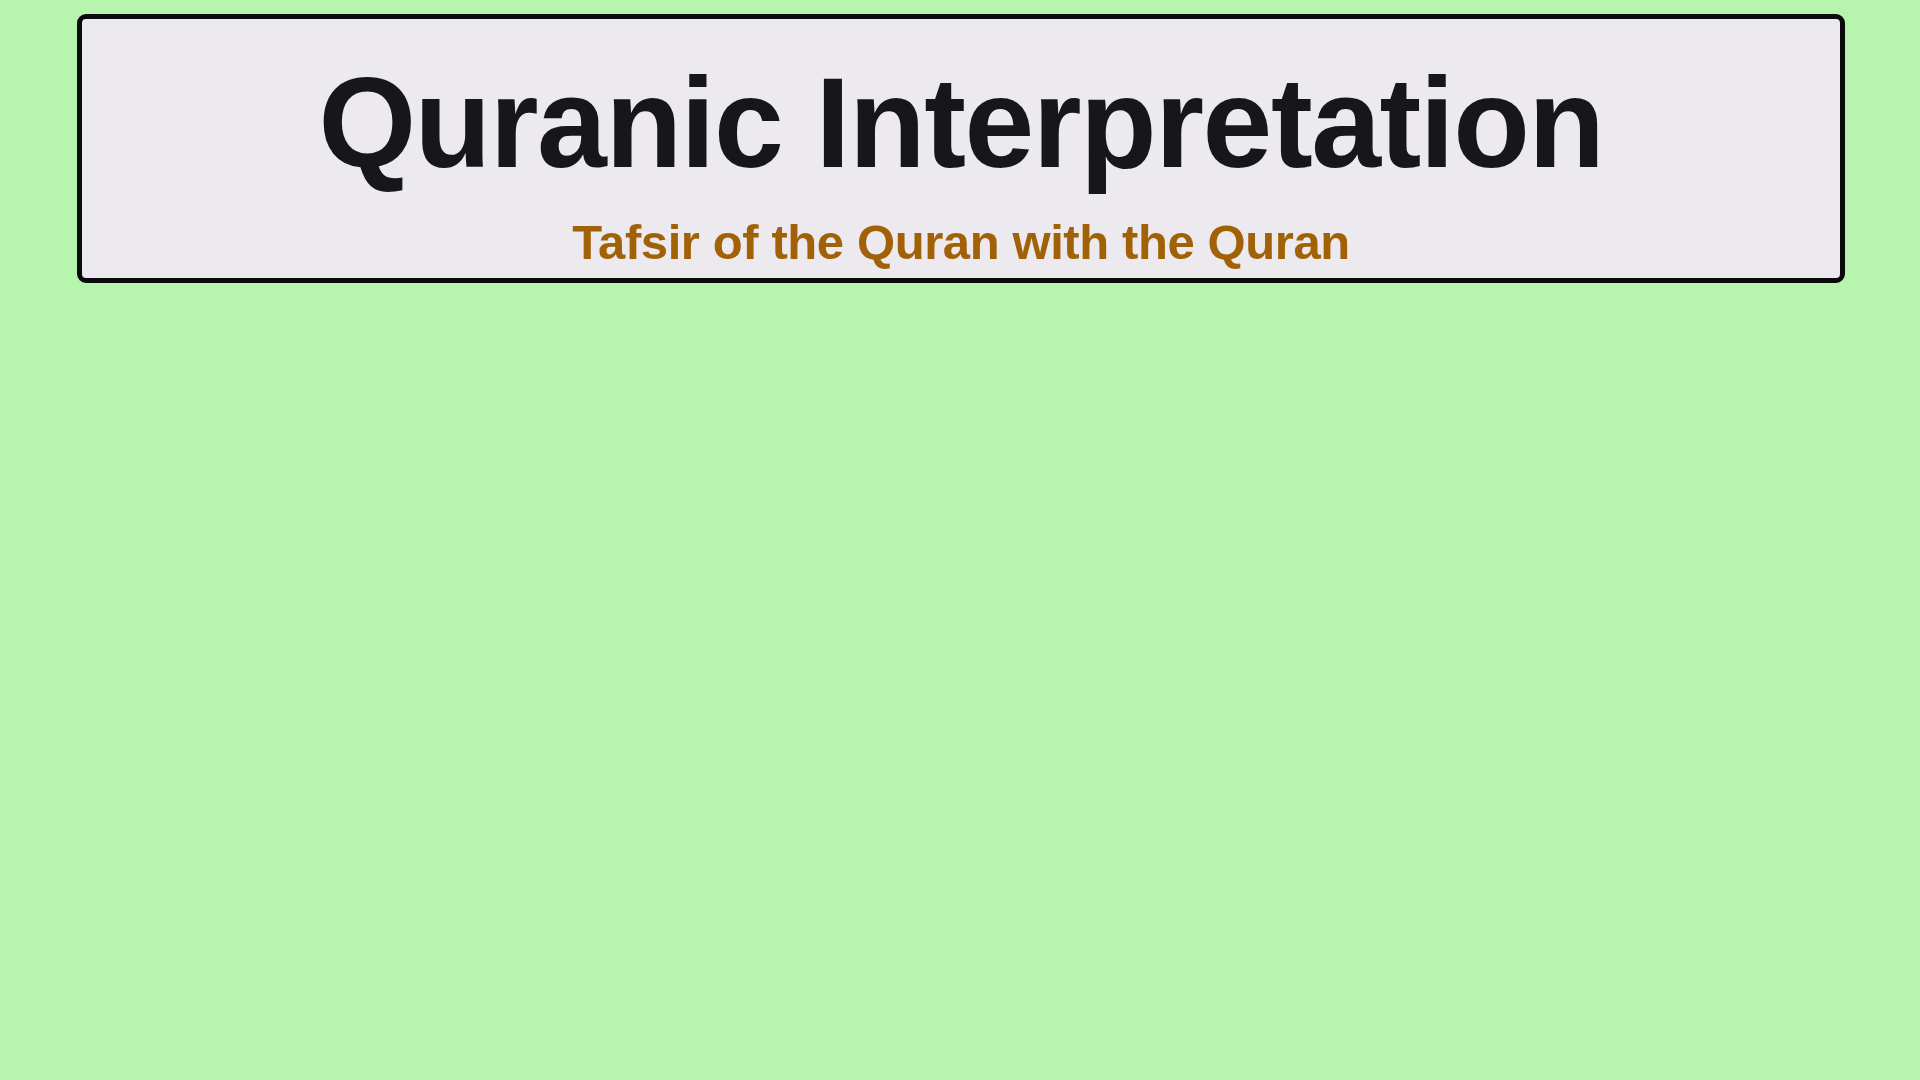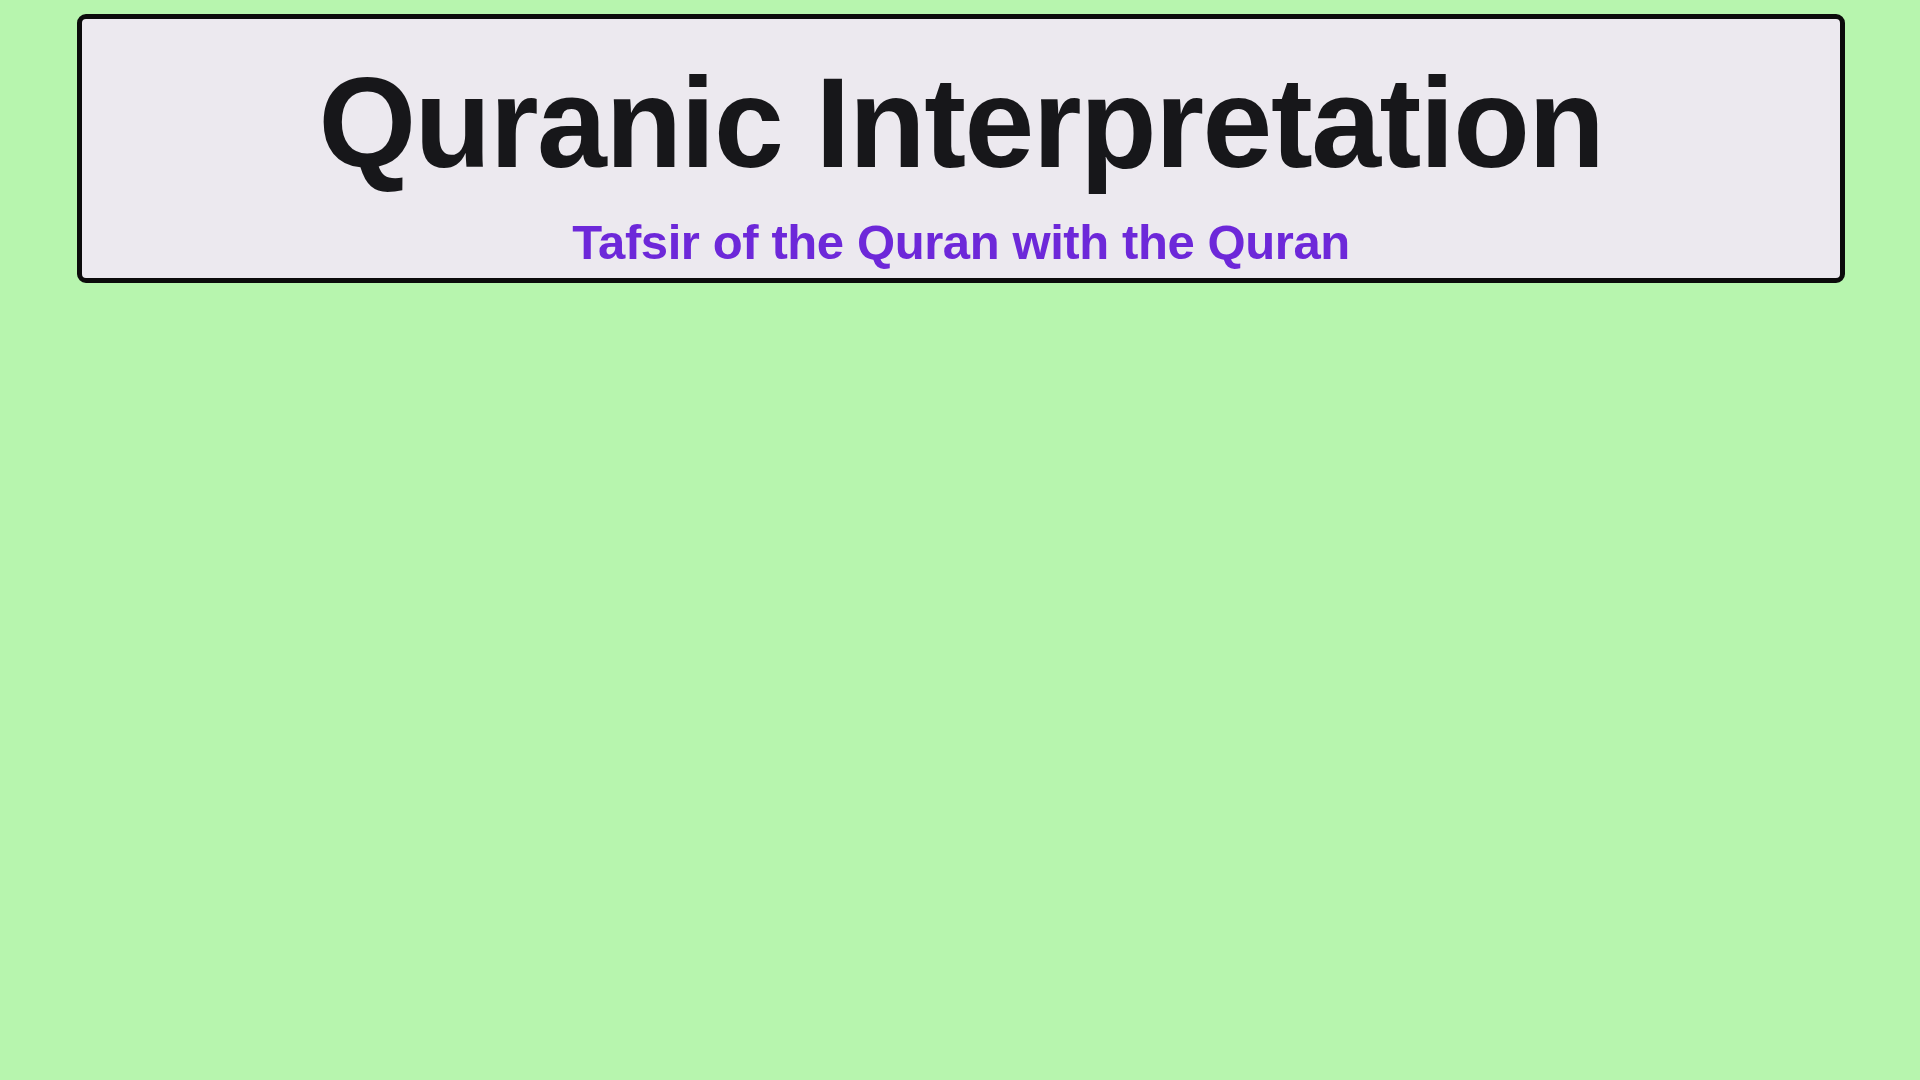--- a/index.html
+++ b/index.html
@@ -59,21 +59,21 @@
 
   #subtitle {
     margin: 0;
     padding: 0;
     width: 100%;
     text-align: center;
     font-size: 49px;
     line-height: 1;
     font-weight: 700;
     letter-spacing: -0.4px;
-    color: #6d28d9;
+    color: #a16207;
     padding-top: 31px;
     white-space: nowrap;
   }
 
   
   #body-region {
     position: absolute;
     left: 0;
     top: 283px;
     width: 1920px;

